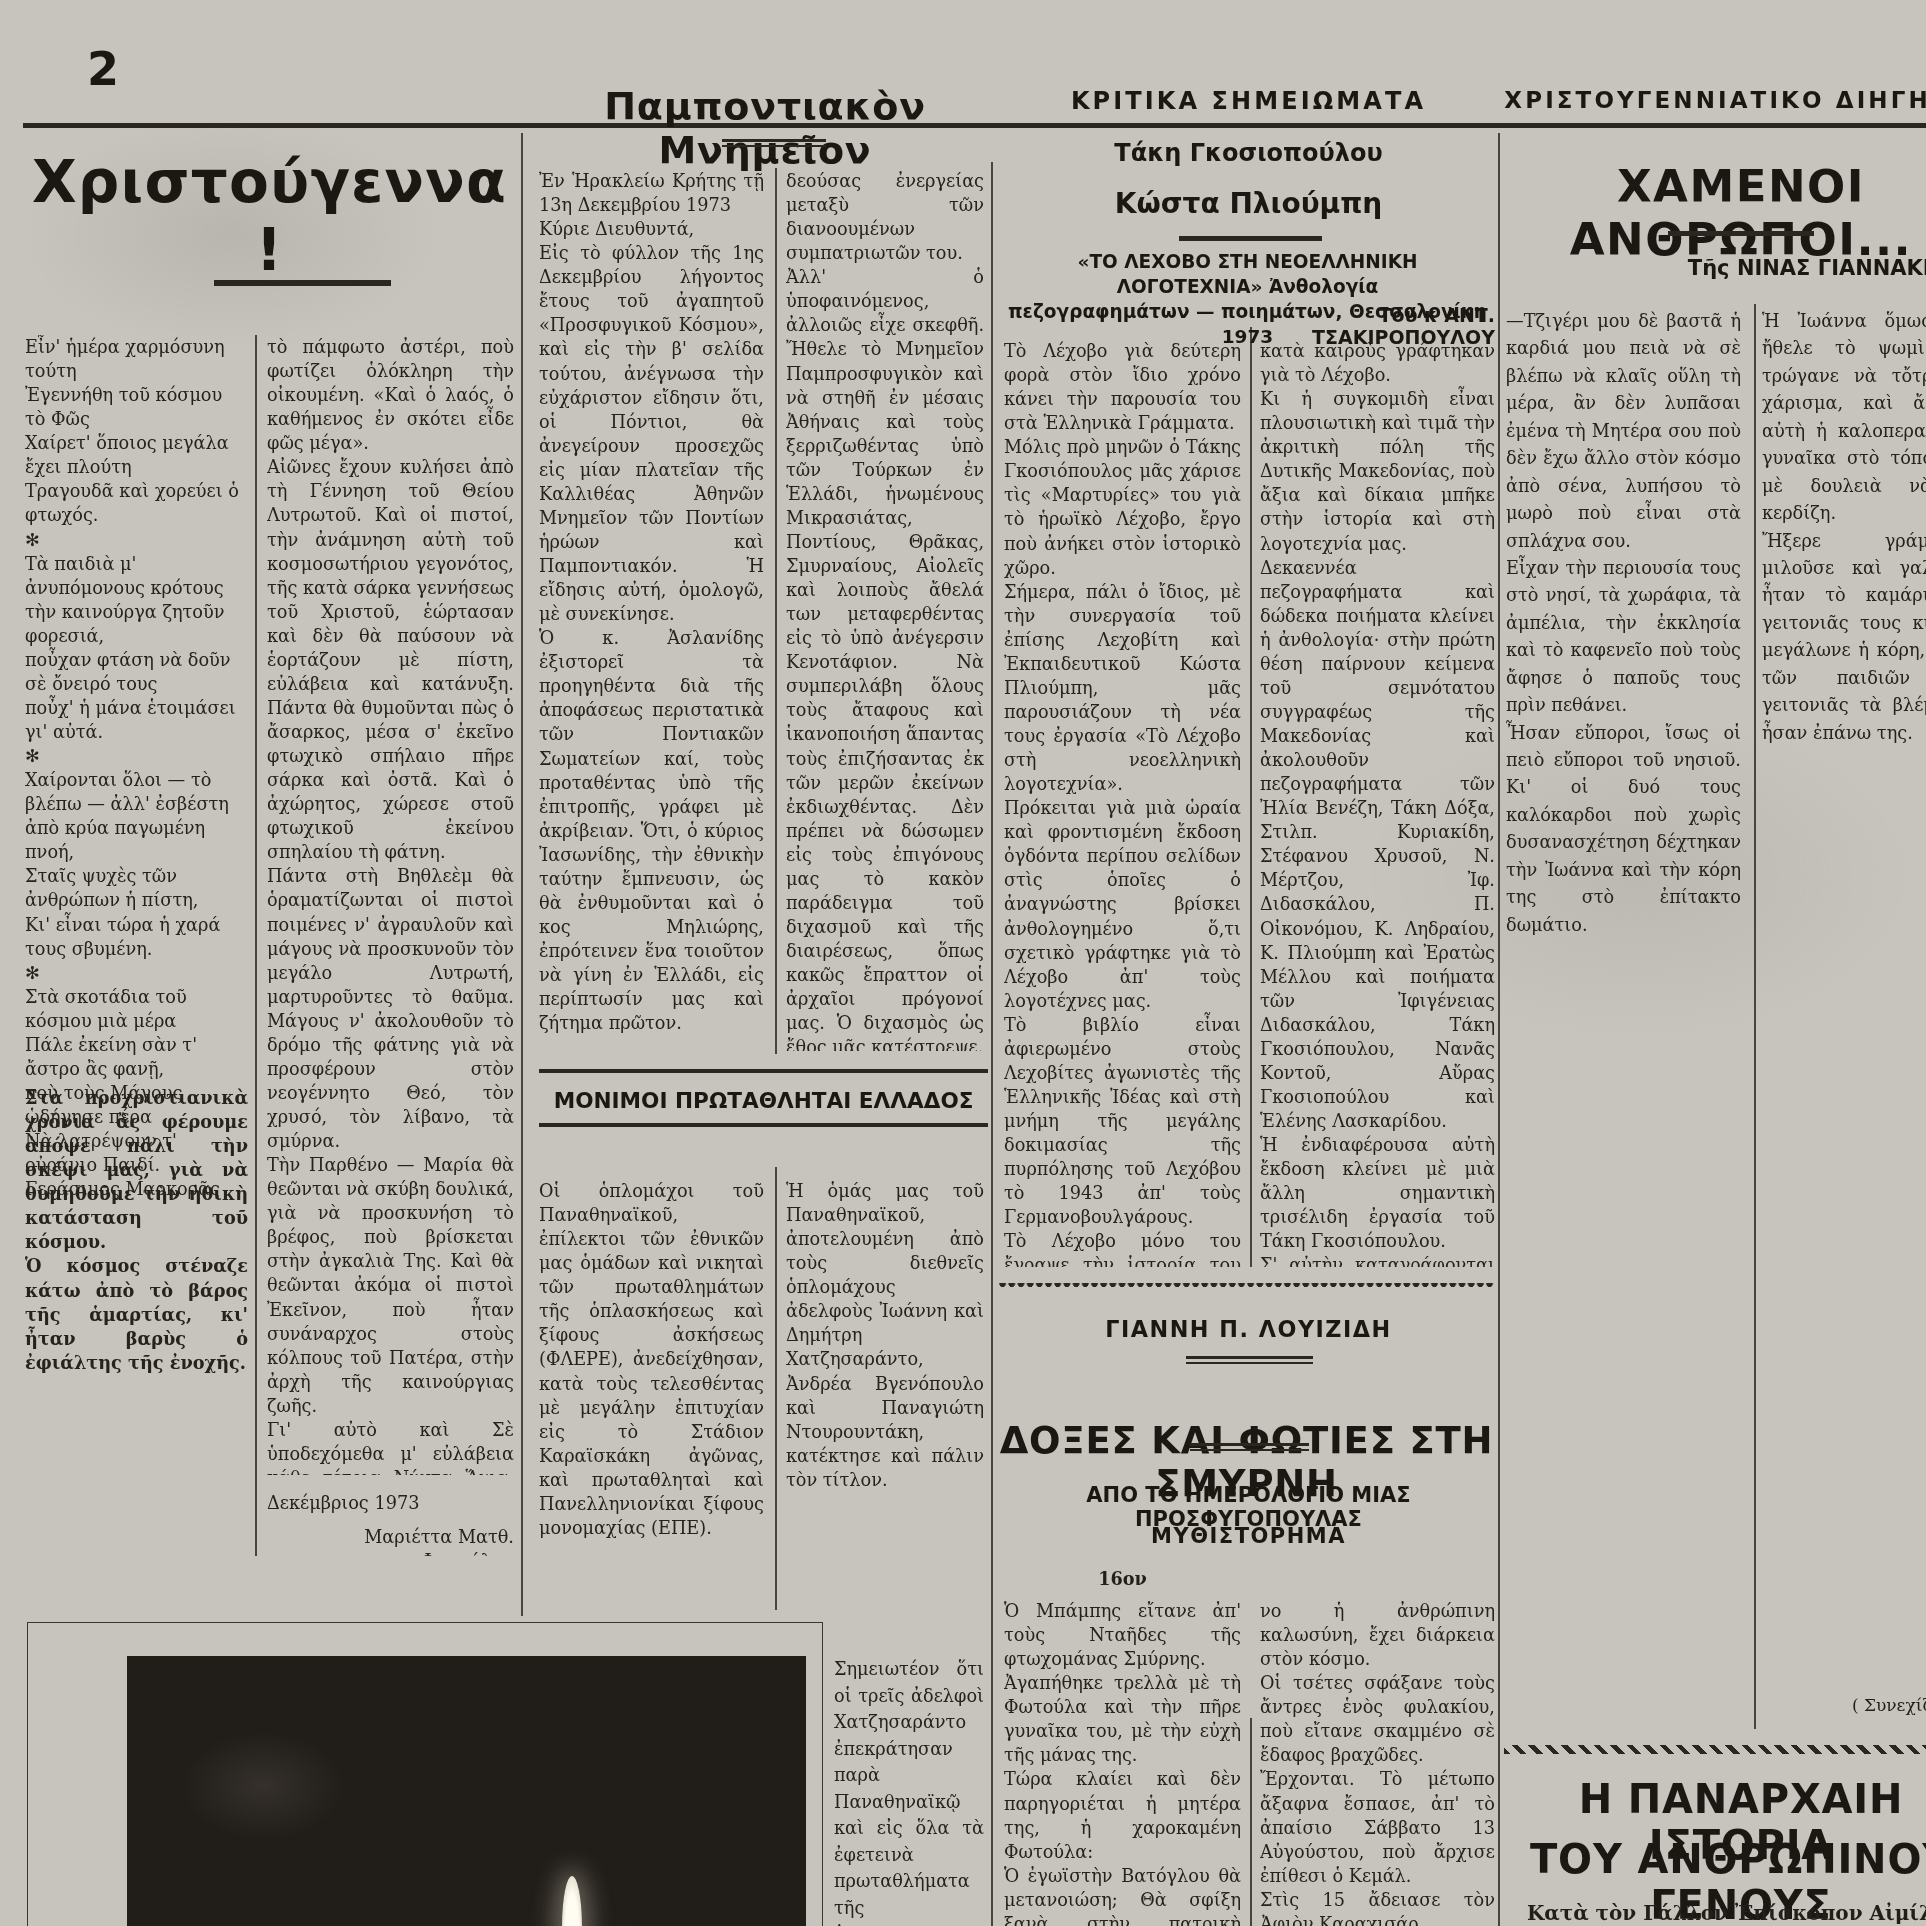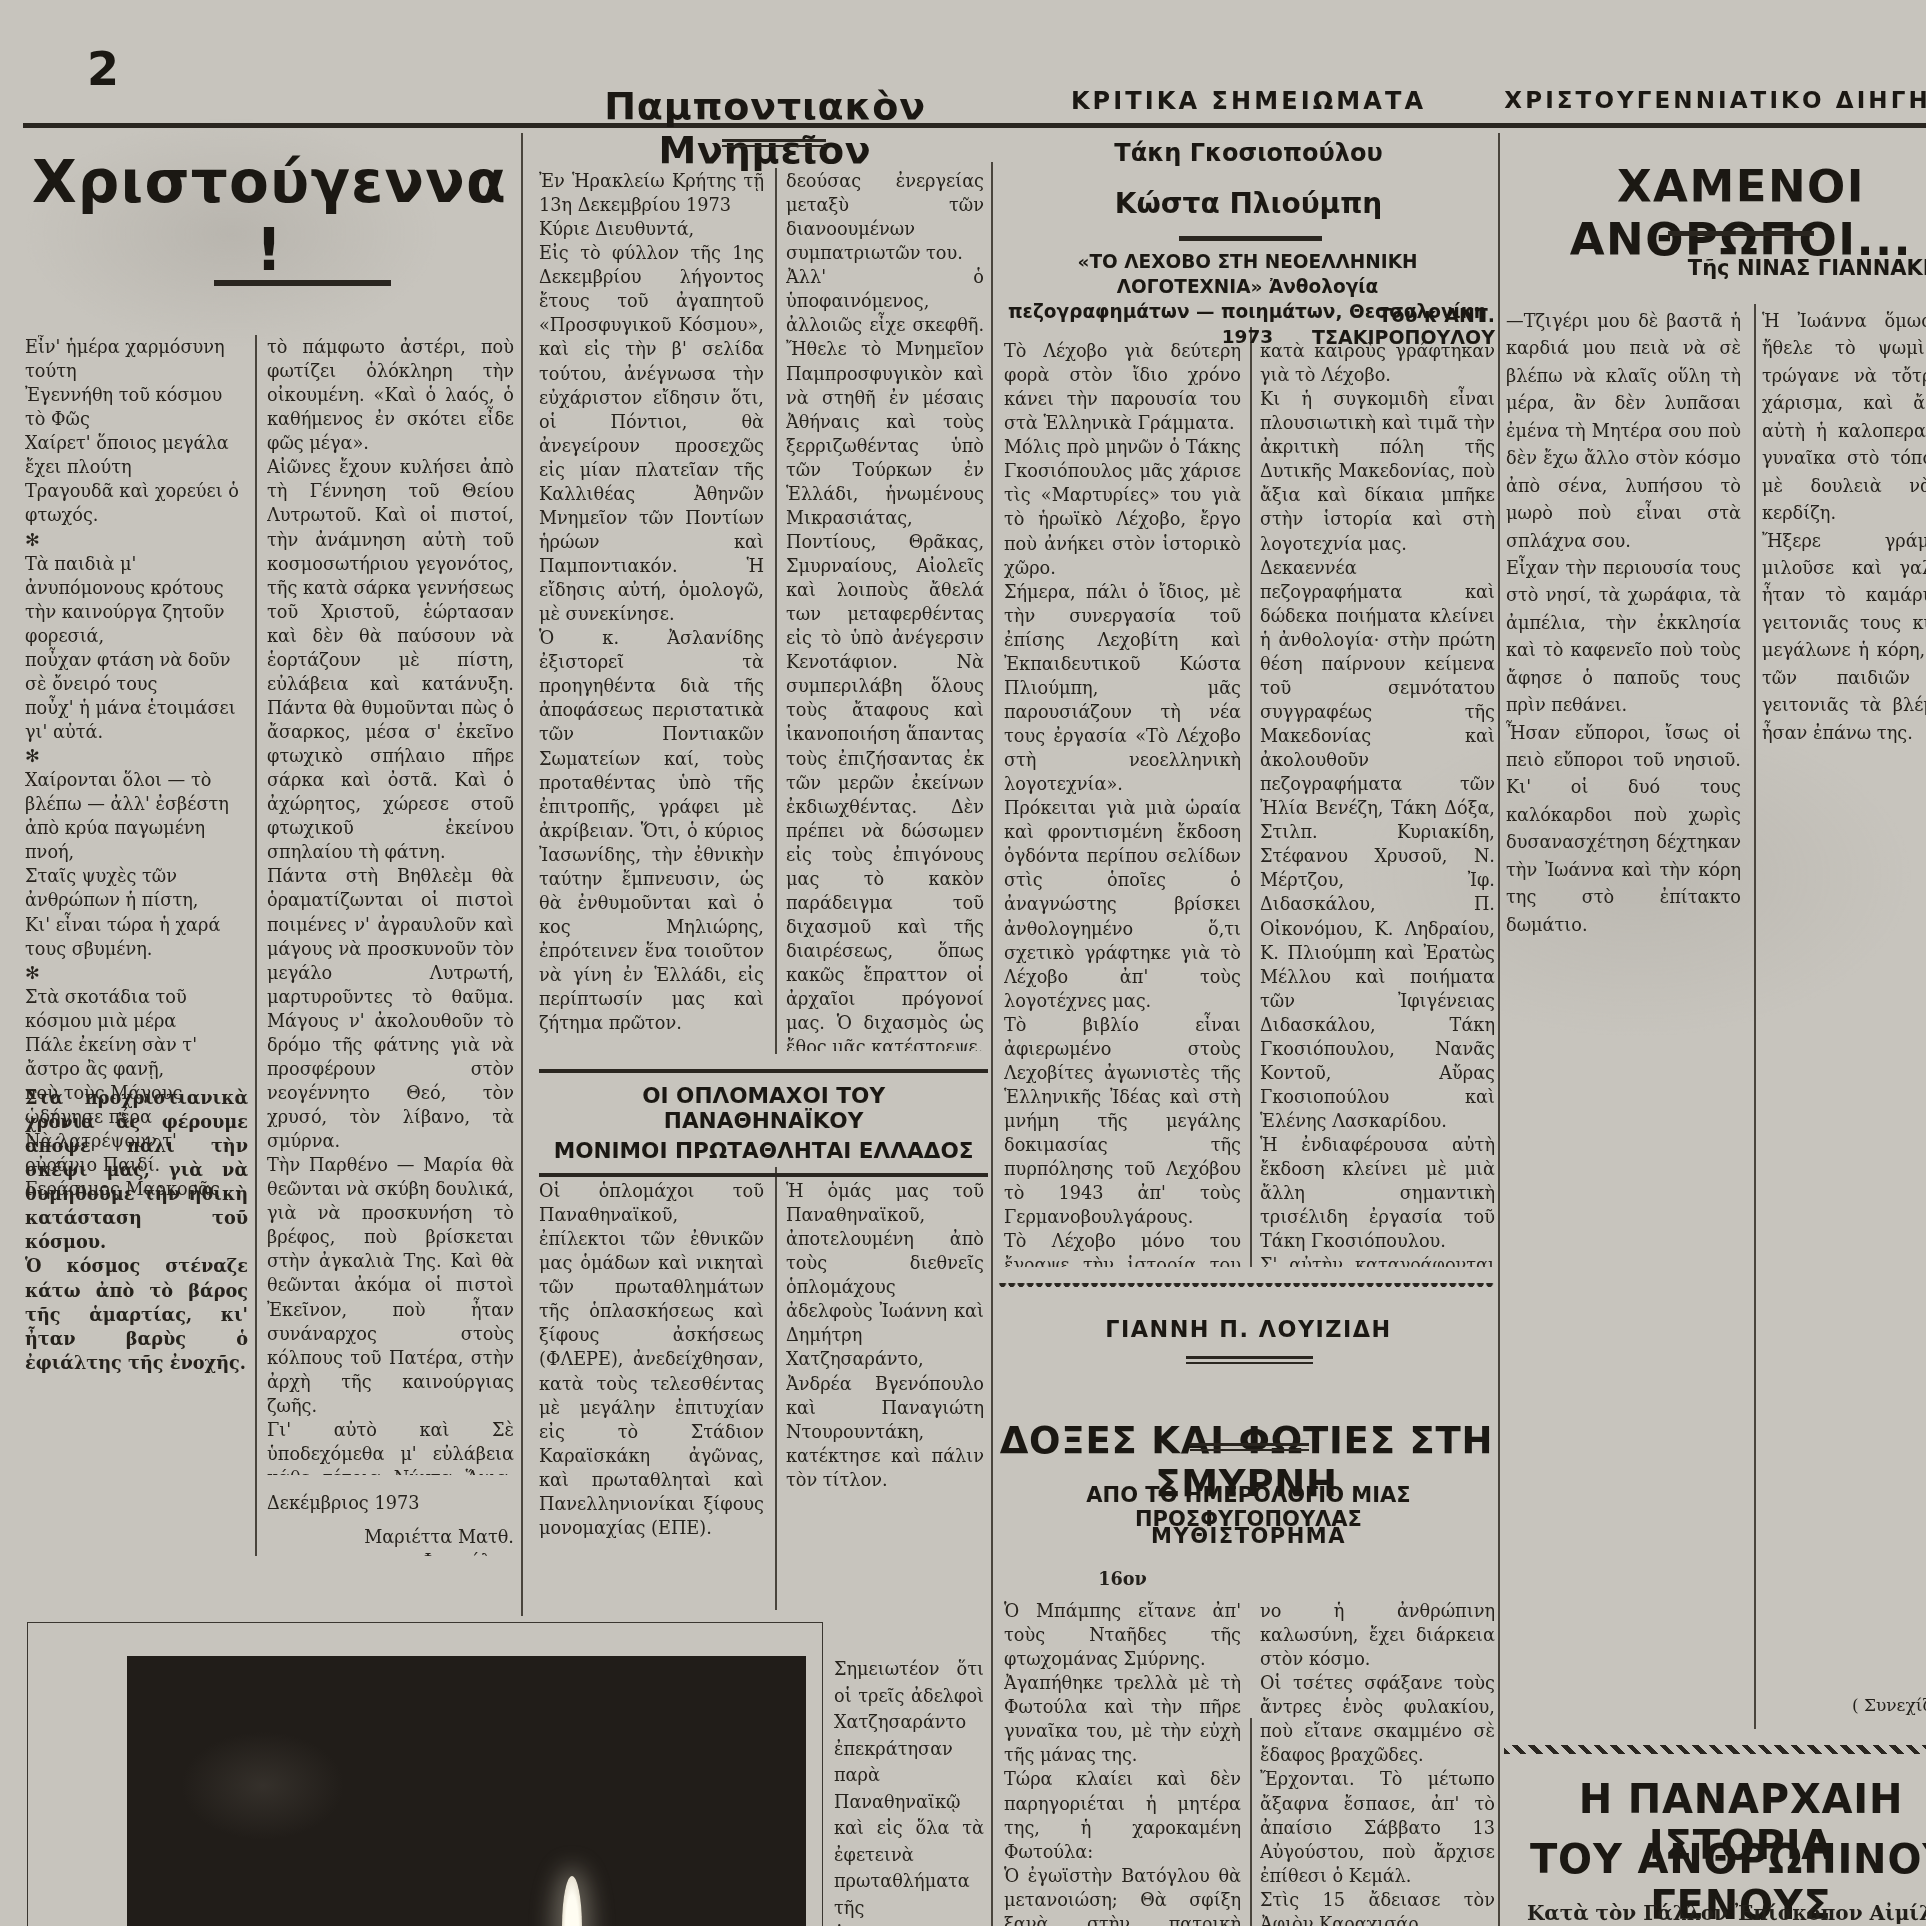--- a/index.html
+++ b/index.html
@@ -91,21 +91,20 @@
 
 <div class="col" style="left:539px;top:169px;width:225px;height:882px;">Ἐν Ἡρακλείω Κρήτης τῇ 13η Δεκεμβρίου 1973
 Κύριε Διευθυντά,
 Εἰς τὸ φύλλον τῆς 1ης Δεκεμβρίου λήγοντος ἔτους τοῦ ἀγαπητοῦ «Προσφυγικοῦ Κόσμου», καὶ εἰς τὴν β' σελίδα τούτου, ἀνέγνωσα τὴν εὐχάριστον εἴδησιν ὅτι, οἱ Πόντιοι, θὰ ἀνεγείρουν προσεχῶς εἰς μίαν πλατεῖαν τῆς Καλλιθέας Ἀθηνῶν Μνημεῖον τῶν Ποντίων ἡρώων καὶ Παμποντιακόν. Ἡ εἴδησις αὐτή, ὁμολογῶ, μὲ συνεκίνησε.
 Ὁ κ. Ἀσλανίδης ἐξιστορεῖ τὰ προηγηθέντα διὰ τῆς ἀποφάσεως περιστατικὰ τῶν Ποντιακῶν Σωματείων καί, τοὺς προταθέντας ὑπὸ τῆς ἐπιτροπῆς, γράφει μὲ ἀκρίβειαν. Ὅτι, ὁ κύριος Ἰασωνίδης, τὴν ἐθνικὴν ταύτην ἔμπνευσιν, ὡς θὰ ἐνθυμοῦνται καὶ ὁ κος Μηλιώρης, ἐπρότεινεν ἕνα τοιοῦτον νὰ γίνη ἐν Ἑλλάδι, εἰς περίπτωσίν μας καὶ ζήτημα πρῶτον.</div>
 <div class="col" style="left:786px;top:169px;width:198px;height:882px;">δεούσας ἐνεργείας μεταξὺ τῶν διανοουμένων συμπατριωτῶν του.
 Ἀλλ' ὁ ὑποφαινόμενος, ἀλλοιῶς εἶχε σκεφθῆ. Ἤθελε τὸ Μνημεῖον Παμπροσφυγικὸν καὶ νὰ στηθῆ ἐν μέσαις Ἀθήναις καὶ τοὺς ξερριζωθέντας ὑπὸ τῶν Τούρκων ἐν Ἑλλάδι, ἡνωμένους Μικρασιάτας, Ποντίους, Θρᾶκας, Σμυρναίους, Αἰολεῖς καὶ λοιποὺς ἄθελά των μεταφερθέντας εἰς τὸ ὑπὸ ἀνέγερσιν Κενοτάφιον. Νὰ συμπεριλάβη ὅλους τοὺς ἄταφους καὶ ἱκανοποιήση ἅπαντας τοὺς ἐπιζήσαντας ἐκ τῶν μερῶν ἐκείνων ἐκδιωχθέντας. Δὲν πρέπει νὰ δώσωμεν εἰς τοὺς ἐπιγόνους μας τὸ κακὸν παράδειγμα τοῦ διχασμοῦ καὶ τῆς διαιρέσεως, ὅπως κακῶς ἔπραττον οἱ ἀρχαῖοι πρόγονοί μας. Ὁ διχασμὸς ὡς ἔθος μᾶς κατέστρεψε.
 Ὅπως καὶ ἄλλοτε ἐπῄνεσα ἀπὸ τῶν στηλῶν τοῦ «Π.Κ.» τοὺς Ποντίους, θὰ ἐπαινέσω τούτους καὶ πάλιν ἂν συμβάλλουν ἐκεῖνοι, ὡς πρωτοπάροι, καὶ ὀνομασθῆ τὸ ἱστορικὸν τοῦτο Μνημεῖον «Παμπροσφυγικό». Καὶ ἂς ἀναγραφῶσι ἐπὶ εἰδικῆς πλακὸς τὰ ὀνόματα τῶν Μελῶν ποὺ ἔκαμον τὰς πρώτας ἐνεργείας. Ὁπότε, ἡ Ἐπιτροπὴ τῆς Ἀνεγέρσεως θὰ ἀποσπάση τὸν Πανελλήνιον ἔπαινον. Εἴθε.</div>
 
 <div class="boxedhead" style="left:539px;top:1069px;width:443px;">
-  <div class="head" style="font-size:21.6px;">ΟΙ ΟΠΛΟΜΑΧΟΙ ΤΟΥ ΠΑΝΑΘΗΝΑΪΚΟΥ</div>
   <div class="head" style="font-size:21.6px;margin-top:5.4px;">ΜΟΝΙΜΟΙ ΠΡΩΤΑΘΛΗΤΑΙ ΕΛΛΑΔΟΣ</div>
 </div>
 <div class="col" style="left:539px;top:1179px;width:225px;height:435px;">Οἱ ὁπλομάχοι τοῦ Παναθηναϊκοῦ, ἐπίλεκτοι τῶν ἐθνικῶν μας ὁμάδων καὶ νικηταὶ τῶν πρωταθλημάτων τῆς ὁπλασκήσεως καὶ ξίφους ἀσκήσεως (ΦΛΕΡΕ), ἀνεδείχθησαν, κατὰ τοὺς τελεσθέντας μὲ μεγάλην ἐπιτυχίαν εἰς τὸ Στάδιον Καραϊσκάκη ἀγῶνας, καὶ πρωταθληταὶ καὶ Πανελληνιονίκαι ξίφους μονομαχίας (ΕΠΕ).</div>
 <div class="col" style="left:786px;top:1179px;width:198px;height:435px;">Ἡ ὁμάς μας τοῦ Παναθηναϊκοῦ, ἀποτελουμένη ἀπὸ τοὺς διεθνεῖς ὁπλομάχους ἀδελφοὺς Ἰωάννη καὶ Δημήτρη Χατζησαράντο, Ἀνδρέα Βγενόπουλο καὶ Παναγιώτη Ντουρουντάκη, κατέκτησε καὶ πάλιν τὸν τίτλον.</div>
 
 <div class="col" style="left:834px;top:1656px;width:150px;height:1117px;line-height:1.5;">Σημειωτέον ὅτι οἱ τρεῖς ἀδελφοὶ Χατζησαράντο ἐπεκράτησαν παρὰ Παναθηναϊκῷ καὶ εἰς ὅλα τὰ ἐφετεινὰ πρωταθλήματα τῆς ὁπλομαχητικῆς, τιμῶντες τὰ χρώματα τοῦ Συλλόγου των καὶ τὸ ἑλληνικὸν σπαθί.</div>
 
 <div class="abs head center" style="left:1002px;top:87px;width:493px;font-size:24px;letter-spacing:3.1px;">ΚΡΙΤΙΚΑ ΣΗΜΕΙΩΜΑΤΑ</div>
 <div class="hrule" style="left:1183px;top:123px;width:135px;height:3.9px;"></div>
 <div class="abs head center" style="left:1002px;top:139px;width:493px;font-size:24px;">Τάκη Γκοσιοπούλου</div>

